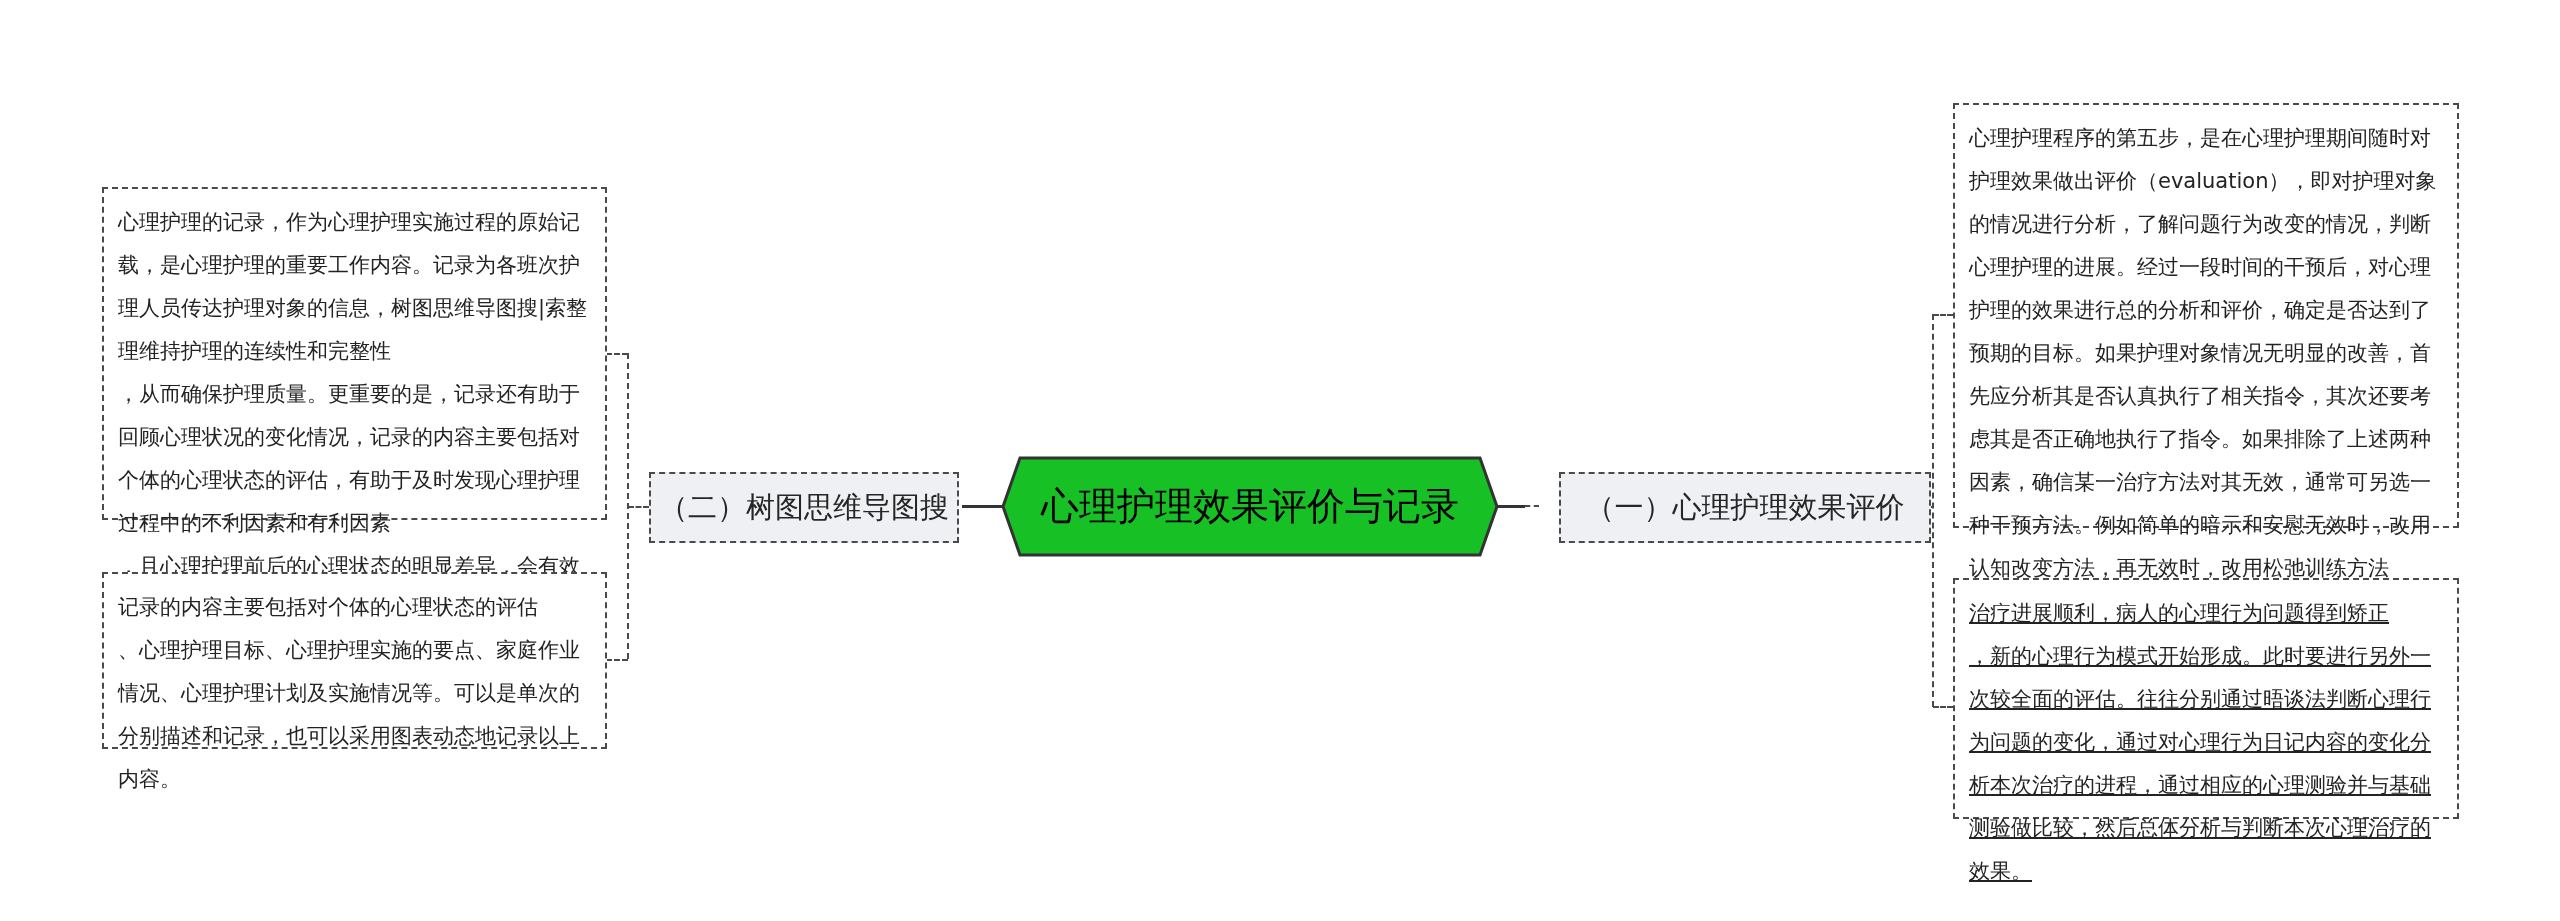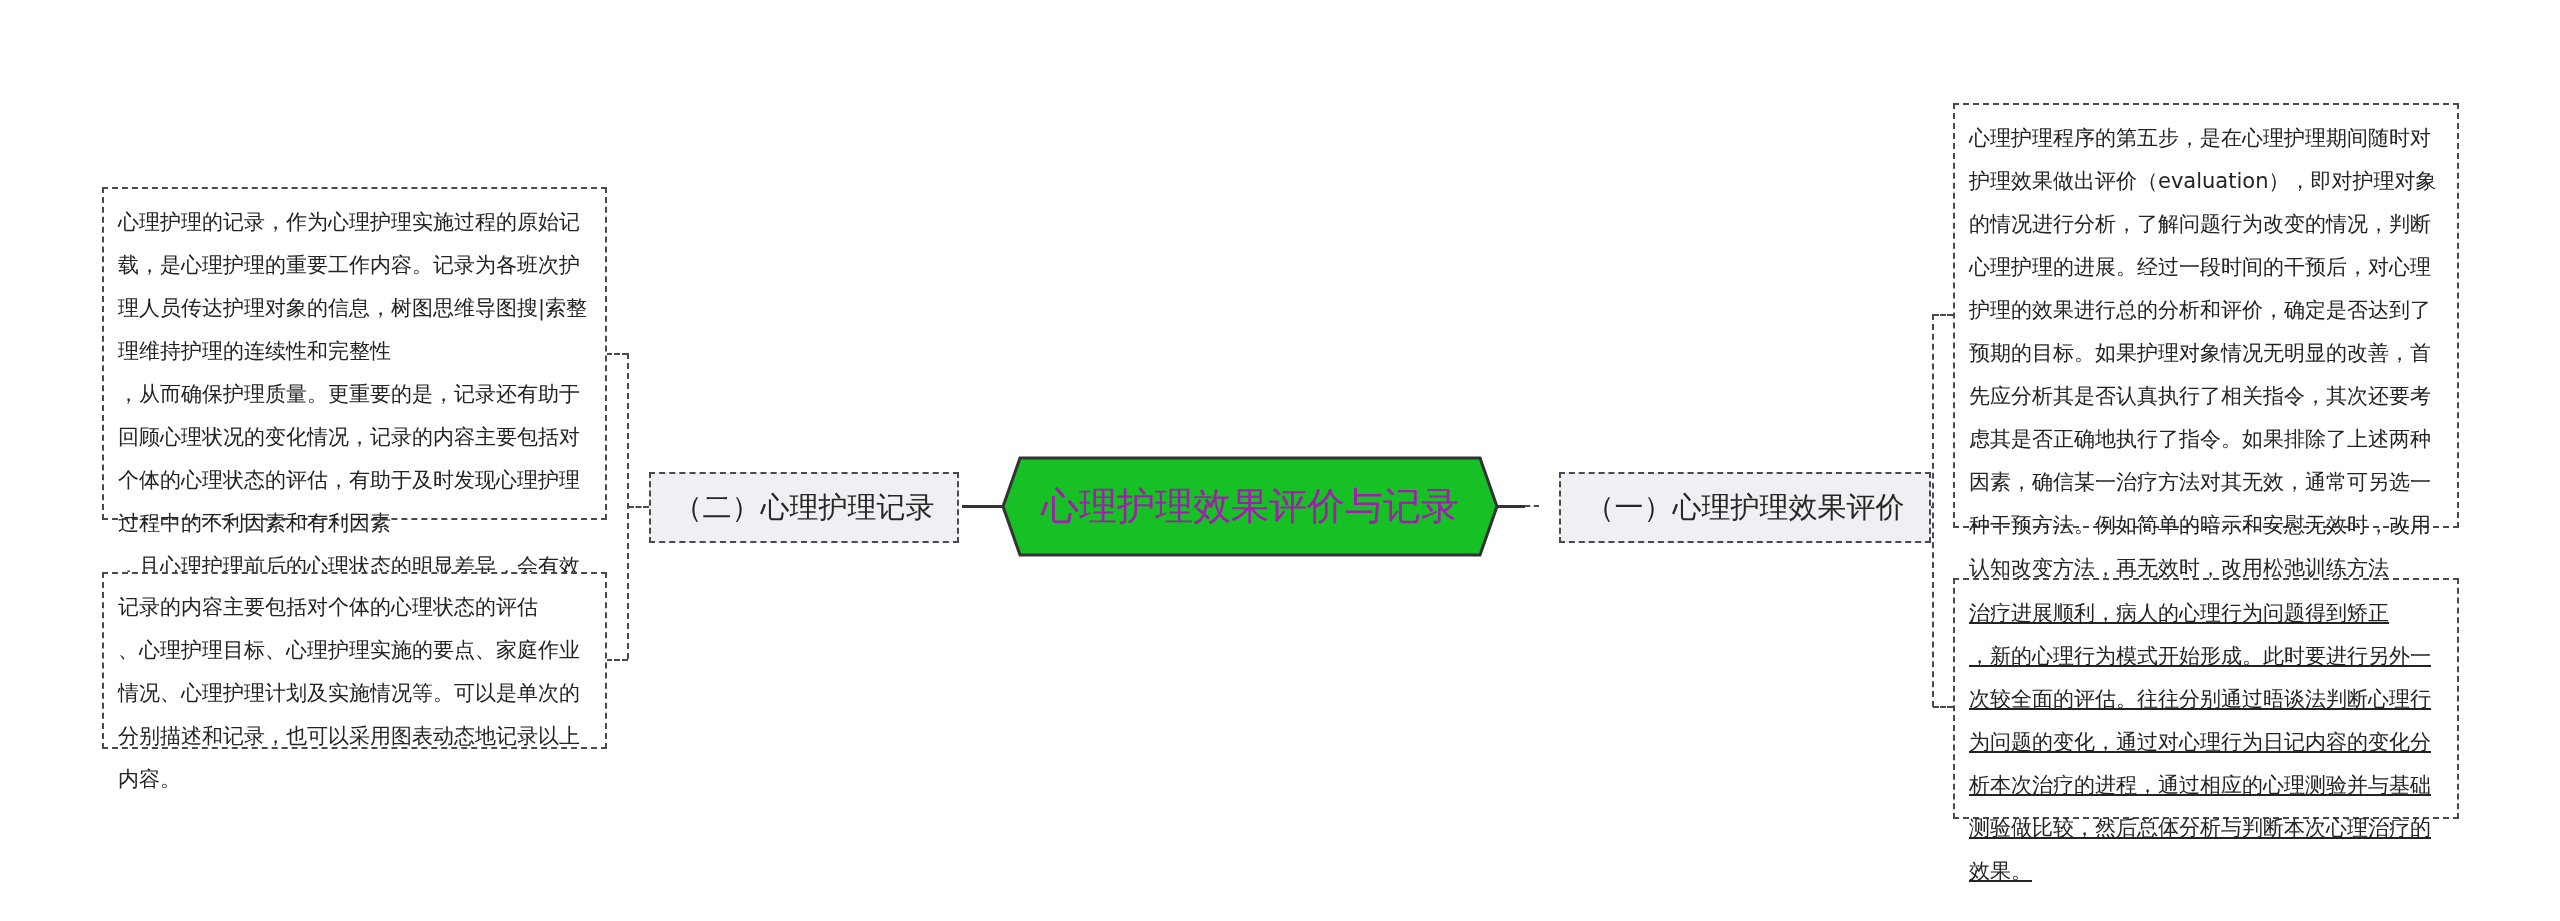--- a/index.html
+++ b/index.html
@@ -27,21 +27,21 @@
     font-size: 29px; color: #262626;
     white-space: nowrap;
   }
   .central {
     position: absolute;
   }
   .central svg { position: absolute; left: 0; top: 0; }
   .central-label {
     position: absolute; left: 0; top: 0; width: 100%; height: 100%;
     display: flex; align-items: center; justify-content: center;
-    font-size: 38px; color: #a21caf; white-space: nowrap;
+    font-size: 38px; color: #000000; white-space: nowrap;
   }
   .line-solid { position: absolute; background: #333333; }
   .vline-dash { position: absolute; width: 0; border-left: 2px dashed #4a4a4a; }
   .hline-dash { position: absolute; height: 0; border-top: 2px dashed #4a4a4a; }
 </style>
 </head>
 <body>
 
 <div class="line-solid" style="left:962px; top:505px; width:42px; height:3px;"></div>
 
@@ -59,21 +59,21 @@
 <div class="hline-dash" style="left:1933px; top:706px; width:20px;"></div>
 
 <div class="central" style="left:1000px; top:456px; width:500px; height:101px;">
   <svg width="500" height="101" viewBox="0 0 500 101">
     <polygon points="3,50.5 20,2 480,2 497,50.5 480,99 20,99" fill="#16c025" stroke="#333333" stroke-width="3"></polygon>
   </svg>
   <div class="central-label">心理护理效果评价与记录</div>
 </div>
 
 <div class="branch" style="left:649px; top:472px; width:310px; height:71px;">
-  <span>（二）心理护理记录</span>
+  <span>（二）树图思维导图搜</span>
 </div>
 
 <div class="branch" style="left:1539px; top:472px; width:372px; height:71px;margin-left:20px;">
   <span>（一）心理护理效果评价</span>
 </div>
 
 <div class="leaf" style="left:102px; top:187px; width:505px; height:333px;">心理护理的记录，作为心理护理实施过程的原始记载，是心理护理的重要工作内容。记录为各班次护理人员传达护理对象的信息，树图思维导图搜|索整理维持护理的连续性和完整性
 ，从而确保护理质量。更重要的是，记录还有助于回顾心理状况的变化情况，记录的内容主要包括对个体的心理状态的评估，有助于及时发现心理护理过程中的不利因素和有利因素
 ，且心理护理前后的心理状态的明显差异，会有效调动护理对象参与的积极性。</div>
 

